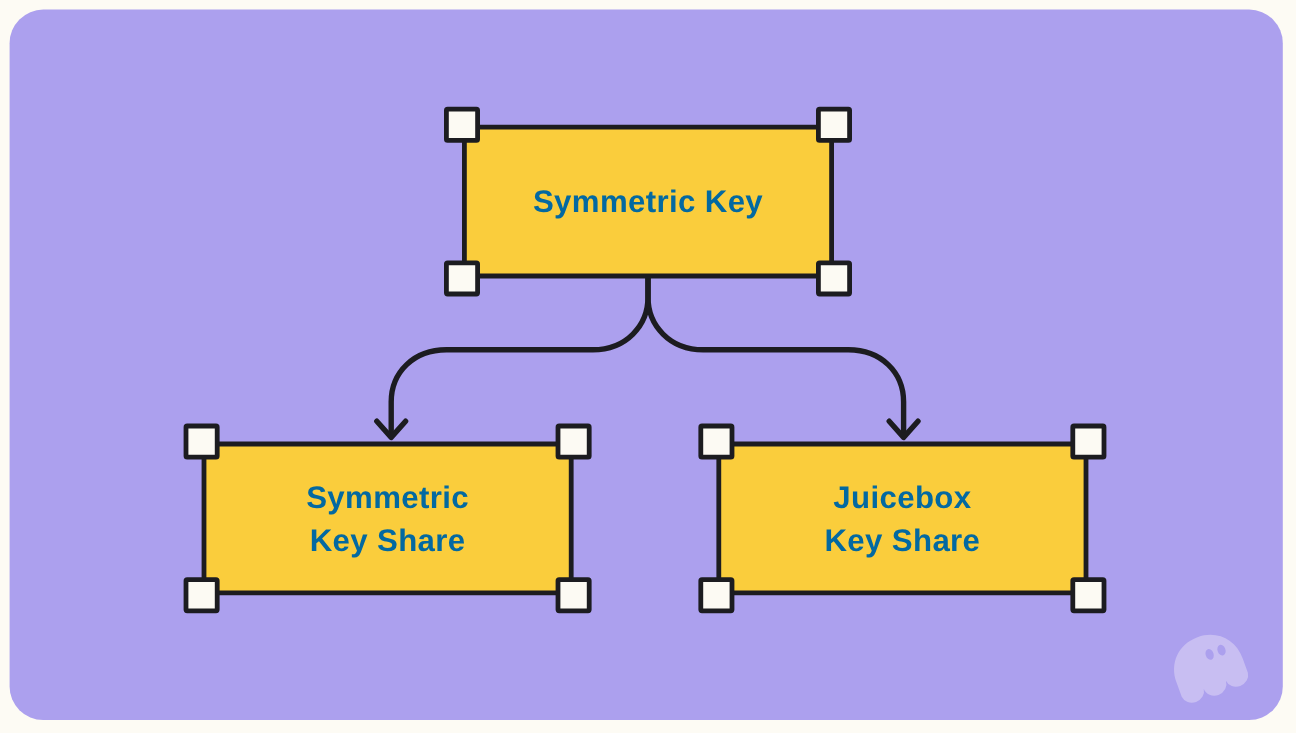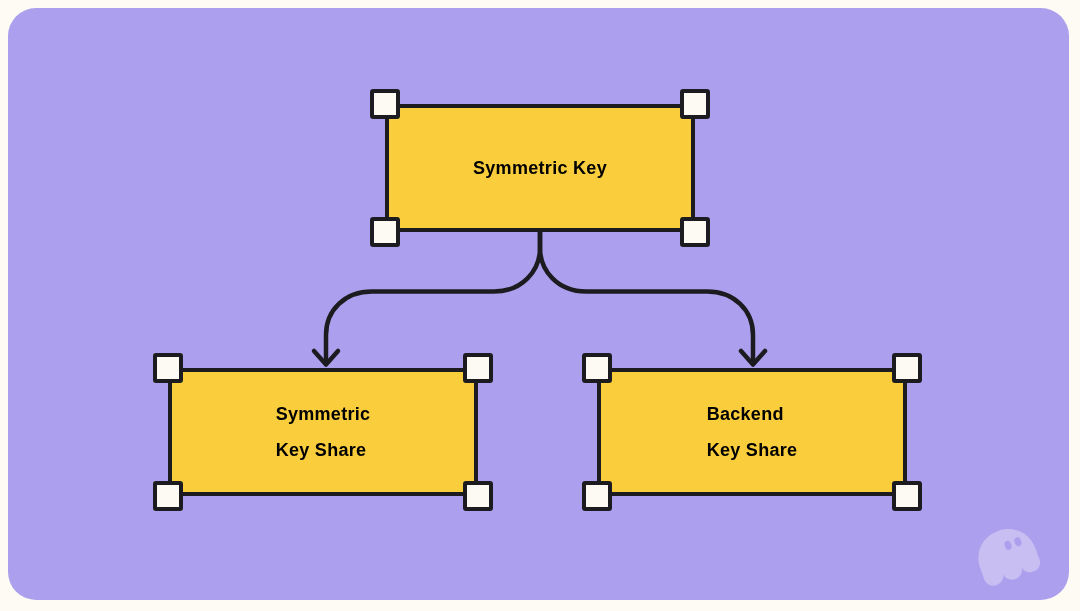--- a/index.html
+++ b/index.html
@@ -37,25 +37,25 @@
     border: 4px solid #1c1c20;
     border-radius: 2px;
     display: flex;
     align-items: center;
     justify-content: center;
   }
   .node-symmetric { left: 385px; top: 104px; }
   .node-juicebox  { left: 168px; top: 368px; }
   .node-backend   { left: 597px; top: 368px; }
   .node-label {
-    font-size: 18px;
+    font-size: 26px;
     font-weight: 700;
     line-height: 36px;
-    color: #000000;
-    text-align: left;
+    color: #0369a1;
+    text-align: center;
     letter-spacing: 0.3px;
   }
   .node-label span { display: block; }
   .handle {
     position: absolute;
     width: 30px; height: 30px;
     background: #fcfaf3;
     border: 4px solid #1c1c20;
     border-radius: 3px;
   }
@@ -102,21 +102,21 @@
     <span>Key Share</span>
   </div>
 </div>
 
 <div class="node node-backend">
   <span class="handle tl"></span>
   <span class="handle tr"></span>
   <span class="handle bl"></span>
   <span class="handle br"></span>
   <div class="node-label">
-    <span>Backend</span>
+    <span>Juicebox</span>
     <span>Key Share</span>
   </div>
 </div>
 
 <svg class="ghost-logo" viewBox="0 0 72 64" aria-hidden="true">
   <path fill="#c8bef2" d="M 36 3 C 17.5 3 4 16.5 4 35 L 4 49 A 10.7 9.8 0 0 0 25.3 49 A 10.7 9.8 0 0 0 46.7 49 A 10.7 9.8 0 0 0 68 49 L 68 35 C 68 16.5 54.5 3 36 3 Z"></path>
   <ellipse cx="41" cy="21.5" rx="3.6" ry="5" fill="#aca0ee"></ellipse>
   <ellipse cx="52.5" cy="21.5" rx="3.6" ry="5" fill="#aca0ee"></ellipse>
 </svg>
 

